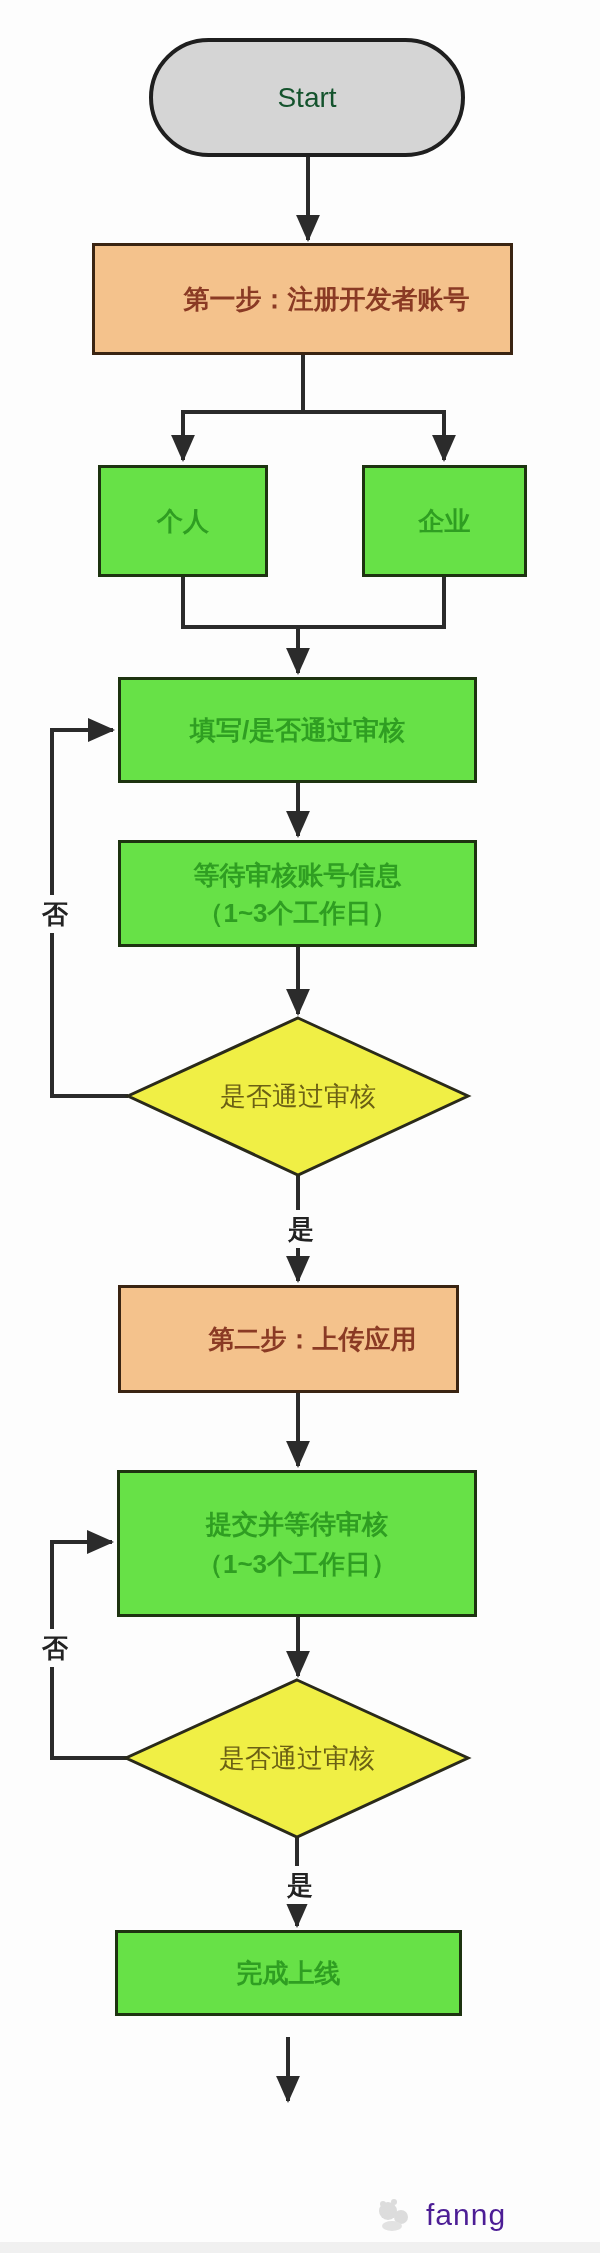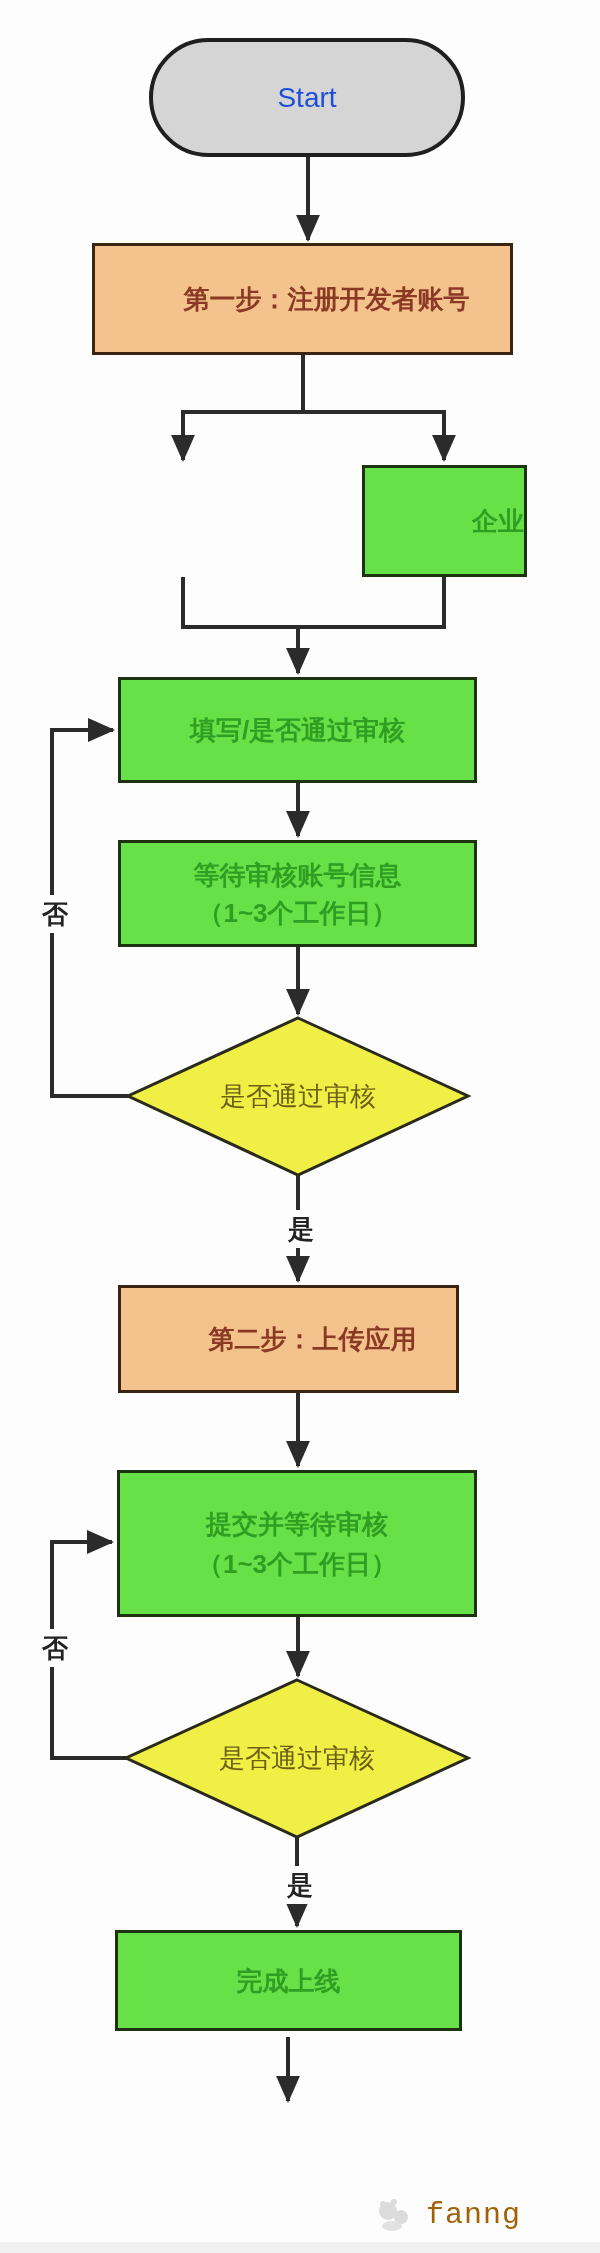--- a/index.html
+++ b/index.html
@@ -10,42 +10,42 @@
   }
   .edges { position:absolute; left:0; top:0; width:600px; height:2253px; }
 
   .node {
     position:absolute; box-sizing:border-box;
     display:flex; flex-direction:column; align-items:center; justify-content:center;
     text-align:center; font-weight:bold; font-size:26px; line-height:38px;
   }
   .terminator {
     background:#d5d5d5; border:4px solid #1f1f1f; border-radius:60px;
-    color:#1d4ed8; font-weight:normal; font-size:28px;
+    color:#14532d; font-weight:normal; font-size:28px;
   }
   .process-orange {
     background:#f4c28c; border:3px solid #3a2412; color:#8a3a24;padding-left:48px;
   }
   .process-green {
     background:#67e147; border:3px solid #1d3310; color:#2f9e22;
   }
   .decision-label {
     position:absolute; display:flex; align-items:center; justify-content:center;
     color:#6b6014; font-weight:normal; font-size:26px; text-align:center;
   }
   .edge-label {
     position:absolute; display:flex; align-items:center; justify-content:center;
     background:#fdfdfd; color:#222222; font-weight:bold; font-size:26px;
     padding:1px 3px;
   }
   .watermark {
     position:absolute; left:374px; top:2196px; display:flex; align-items:center;
     gap:8px; color:#d8d8d8;
   }
-  .watermark-text { font-size:30px; color:#a16207; letter-spacing:1px;font-family:Liberation Mono, monospace; }
+  .watermark-text { font-size:30px; color:#4c1d95; letter-spacing:1px; }
   .bottom-band {
     position:absolute; left:0; top:2242px; width:600px; height:11px; background:#f0f0f0;
   }
 </style>
 </head>
 <body>
 
 <div class="stage">
 
   <svg class="edges" viewBox="0 0 600 2253" xmlns="http://www.w3.org/2000/svg">
@@ -76,22 +76,25 @@
   </svg>
 
   <div class="node terminator" style="left:149px; top:38px; width:316px; height:119px;">
     <span>Start</span>
   </div>
 
   <div class="node process-orange" style="left:92px; top:243px; width:421px; height:112px;">
     <span>第一步：注册开发者账号</span>
   </div>
 
+  <div class="node process-green" style="left:98px; top:465px; width:170px; height:112px;">
+    <span>个人</span>
+  </div>
 
-  <div class="node process-green" style="left:362px; top:465px; width:165px; height:112px;align-items:flex-end;">
+  <div class="node process-green" style="left:362px; top:465px; width:165px; height:112px;">
     <span>企业</span>
   </div>
 
   <div class="node process-green" style="left:118px; top:677px; width:359px; height:106px;">
     <span>填写/是否通过审核</span>
   </div>
 
   <div class="node process-green" style="left:118px; top:840px; width:359px; height:107px;">
     <span>等待审核账号信息</span>
     <span>（1~3个工作日）</span>
@@ -103,21 +106,21 @@
     <span>第二步：上传应用</span>
   </div>
 
   <div class="node process-green" style="left:117px; top:1470px; width:360px; height:147px; line-height:40px;">
     <span>提交并等待审核</span>
     <span>（1~3个工作日）</span>
   </div>
 
   <div class="decision-label" style="left:147px; top:1728px; width:300px; height:60px;">是否通过审核</div>
 
-  <div class="node process-green" style="left:115px; top:1930px; width:347px; height:101px;">
+  <div class="node process-green" style="left:115px; top:1930px; width:347px; height:86px;">
     <span>完成上线</span>
   </div>
 
 
   <div class="edge-label" style="left:32px; top:895px; width:40px; height:36px;">否</div>
 
   <div class="edge-label" style="left:278px; top:1210px; width:40px; height:36px;">是</div>
 
   <div class="edge-label" style="left:32px; top:1629px; width:40px; height:36px;">否</div>
 

